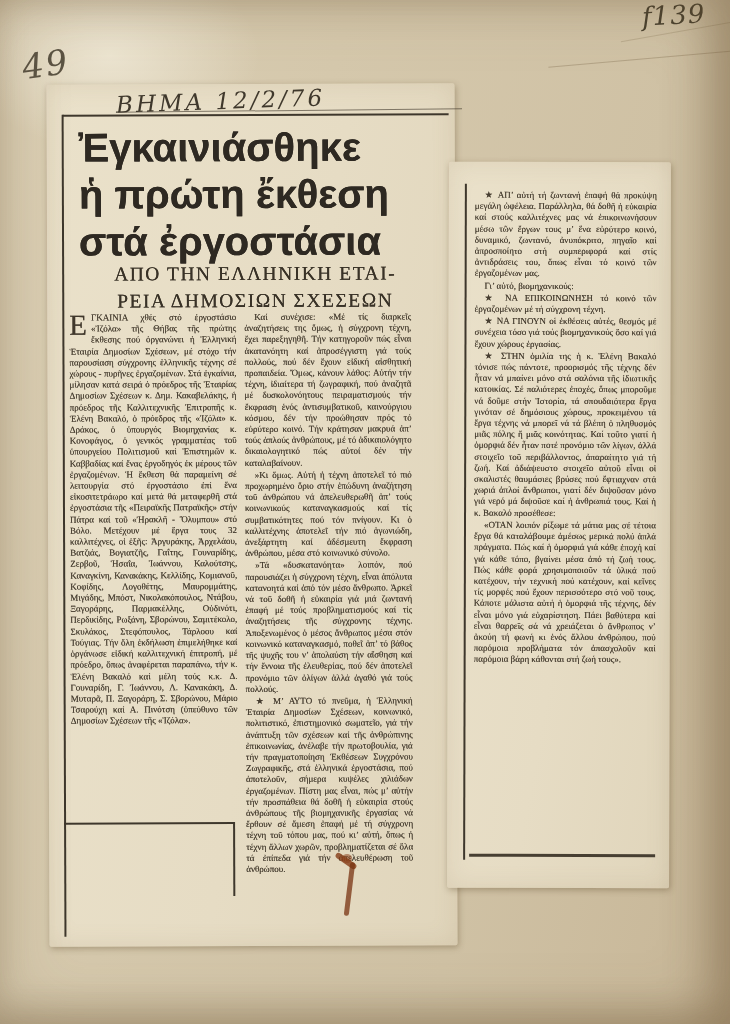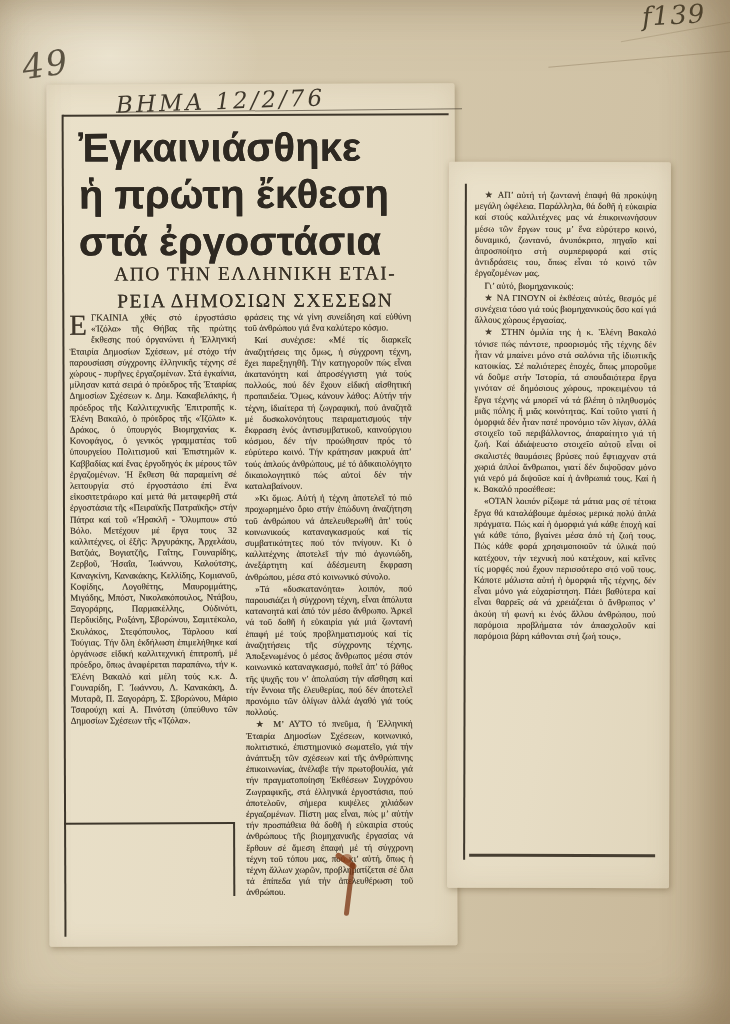--- a/index.html
+++ b/index.html
@@ -93,37 +93,37 @@
       <div>ΡΕΙΑ ΔΗΜΟΣΙΩΝ ΣΧΕΣΕΩΝ</div>
     </div>
 
     <div class="col col1">
       <div class="para">
         <span class="dropcap">Ε</span><span>ΓΚΑΙΝΙΑ χθές στό ἐργοστάσιο «Ἰζόλα» τῆς Θήβας τῆς πρώτης ἔκθεσης πού ὀργανώνει ἡ Ἑλληνική Ἑταιρία Δημοσίων Σχέσεων, μέ στόχο τήν παρουσίαση σύγχρονης ἑλληνικῆς τέχνης σέ χώρους - πυρῆνες ἐργαζομένων. Στά ἐγκαίνια, μίλησαν κατά σειρά ὁ πρόεδρος τῆς Ἑταιρίας Δημοσίων Σχέσεων κ. Δημ. Κακαβελάκης, ἡ πρόεδρος τῆς Καλλιτεχνικῆς Ἐπιτροπῆς κ. Ἑλένη Βακαλό, ὁ πρόεδρος τῆς «Ἰζόλα» κ. Δράκος, ὁ ὑπουργός Βιομηχανίας κ. Κονοφάγος, ὁ γενικός γραμματέας τοῦ ὑπουργείου Πολιτισμοῦ καί Ἐπιστημῶν κ. Καββαδίας καί ἕνας ἐργοδηγός ἐκ μέρους τῶν ἐργαζομένων. Ἡ ἔκθεση θά παραμείνη σέ λειτουργία στό ἐργοστάσιο ἐπί ἕνα εἰκοσιτετράωρο καί μετά θά μεταφερθῆ στά ἐργοστάσια τῆς «Πειραϊκῆς Πατραϊκῆς» στήν Πάτρα καί τοῦ «Ἡρακλῆ - Ὄλυμπου» στό Βόλο. Μετέχουν μέ ἔργα τους 32 καλλιτέχνες, οἱ ἑξῆς: Ἀργυράκης, Ἀρχελάου, Βατζιάς, Βογιατζῆς, Γαΐτης, Γουναρίδης, Ζερβοῦ, Ἡσαΐα, Ἰωάννου, Καλούτσης, Καναγκίνη, Κανακάκης, Κελλίδης, Κομιανοῦ, Κοφίδης, Λογοθέτης, Μαυρομμάτης, Μιγάδης, Μπόστ, Νικολακόπουλος, Ντάβου, Ξαγοράρης, Παρμακέλλης, Οὐδινότι, Περδικίδης, Ρωξάνη, Σβορώνου, Σαμιτέκολο, Σκυλάκος, Στεφόπουλος, Τάρλοου καί Τούγιας. Τήν ὅλη ἐκδήλωση ἐπιμελήθηκε καί ὀργάνωσε εἰδική καλλιτεχνική ἐπιτροπή, μέ πρόεδρο, ὅπως ἀναφέρεται παραπάνω, τήν κ. Ἑλένη Βακαλό καί μέλη τούς κ.κ. Δ. Γουναρίδη, Γ. Ἰωάννου, Λ. Κανακάκη, Δ. Μυταρᾶ, Π. Ξαγοράρη, Σ. Σβορώνου, Μάριο Τσαρούχη καί Α. Πινότση (ὑπεύθυνο τῶν Δημοσίων Σχέσεων τῆς «Ἰζόλα».</span>
       </div>
     </div>
 
     <div class="col col2">
-      <div class="para">φράσεις της νά γίνη συνείδηση καί εὐθύνη τοῦ ἀνθρώπου γιά ἕνα καλύτερο κόσμο.</div>
       <div class="para ind">Καί συνέχισε: «Μέ τίς διαρκεῖς ἀναζητήσεις της ὅμως, ἡ σύγχρονη τέχνη, ἔχει παρεξηγηθῆ. Τήν κατηγοροῦν πώς εἶναι ἀκατανόητη καί ἀπροσέγγιστη γιά τούς πολλούς, πού δέν ἔχουν εἰδική αἰσθητική προπαιδεία. Ὅμως, κάνουν λάθος: Αὐτήν τήν τέχνη, ἰδιαίτερα τή ζωγραφική, πού ἀναζητᾶ μέ δυσκολονόητους πειραματισμούς τήν ἔκφραση ἑνός ἀντισυμβατικοῦ, καινούργιου κόσμου, δέν τήν προώθησαν πρός τό εὐρύτερο κοινό. Τήν κράτησαν μακρυά ἀπ’ τούς ἁπλούς ἀνθρώπους, μέ τό ἀδικαιολόγητο δικαιολογητικό πώς αὐτοί δέν τήν καταλαβαίνουν.</div>
       <div class="para ind">»Κι ὅμως. Αὐτή ἡ τέχνη ἀποτελεῖ τό πιό προχωρημένο ὅριο στήν ἐπώδυνη ἀναζήτηση τοῦ ἀνθρώπου νά ἀπελευθερωθῆ ἀπ’ τούς κοινωνικούς καταναγκασμούς καί τίς συμβατικότητες πού τόν πνίγουν. Κι ὁ καλλιτέχνης ἀποτελεῖ τήν πιό ἀγωνιώδη, ἀνεξάρτητη καί ἀδέσμευτη ἔκφραση ἀνθρώπου, μέσα στό κοινωνικό σύνολο.</div>
       <div class="para ind">»Τά «δυσκατανόητα» λοιπόν, πού παρουσιάζει ἡ σύγχρονη τέχνη, εἶναι ἀπόλυτα κατανοητά καί ἀπό τόν μέσο ἄνθρωπο. Ἀρκεῖ νά τοῦ δοθῆ ἡ εὐκαιρία γιά μιά ζωντανή ἐπαφή μέ τούς προβληματισμούς καί τίς ἀναζητήσεις τῆς σύγχρονης τέχνης. Ἀποξενωμένος ὁ μέσος ἄνθρωπος μέσα στόν κοινωνικό καταναγκασμό, ποθεῖ ἀπ’ τό βάθος τῆς ψυχῆς του ν’ ἀπολαύση τήν αἴσθηση καί τήν ἔννοια τῆς ἐλευθερίας, πού δέν ἀποτελεῖ προνόμιο τῶν ὀλίγων ἀλλά ἀγαθό γιά τούς πολλούς.</div>
       <div class="para ind">★ Μ’ ΑΥΤΟ τό πνεῦμα, ἡ Ἑλληνική Ἑταιρία Δημοσίων Σχέσεων, κοινωνικό, πολιτιστικό, ἐπιστημονικό σωματεῖο, γιά τήν ἀνάπτυξη τῶν σχέσεων καί τῆς ἀνθρώπινης ἐπικοινωνίας, ἀνέλαβε τήν πρωτοβουλία, γιά τήν πραγματοποίηση Ἐκθέσεων Συγχρόνου Ζωγραφικῆς, στά ἑλληνικά ἐργοστάσια, πού ἀποτελοῦν, σήμερα κυψέλες χιλιάδων ἐργαζομένων. Πίστη μας εἶναι, πώς μ’ αὐτήν τήν προσπάθεια θά δοθῆ ἡ εὐκαιρία στούς ἀνθρώπους τῆς βιομηχανικῆς ἐργασίας νά ἔρθουν σέ ἄμεση ἐπαφή μέ τή σύγχρονη τέχνη τοῦ τόπου μας, πού κι’ αὐτή, ὅπως ἡ τέχνη ἄλλων χωρῶν, προβληματίζεται σέ ὅλα τά ἐπίπεδα γιά τήν ἀπελευθέρωση τοῦ ἀνθρώπου.</div>
     </div>
 
     <div class="rule rule-boxtop"></div>
     <div class="rule rule-boxright"></div>
   </div>
 
   <div class="clipping clip-strip">
     <div class="rule rule-stripleft"></div>
     <div class="col col3">
       <div class="para ind">★ ΑΠ’ αὐτή τή ζωντανή ἐπαφή θά προκύψη μεγάλη ὠφέλεια. Παράλληλα, θά δοθῆ ἡ εὐκαιρία καί στούς καλλιτέχνες μας νά ἐπικοινωνήσουν μέσω τῶν ἔργων τους μ’ ἕνα εὐρύτερο κοινό, δυναμικό, ζωντανό, ἀνυπόκριτο, πηγαῖο καί ἀπροσποίητο στή συμπεριφορά καί στίς ἀντιδράσεις του, ὅπως εἶναι τό κοινό τῶν ἐργαζομένων μας.</div>
       <div class="para ind">Γι’ αὐτό, βιομηχανικούς:</div>
-      <div class="para ind">★ ΝΑ ΓΙΝΟΥΝ οἱ ἐκθέσεις αὐτές, θεσμός μέ συνέχεια τόσο γιά τούς βιομηχανικούς ὅσο καί γιά ἄλλους χώρους ἐργασίας.</div>
+      <div class="para ind">★ ΝΑ ΕΠΙΚΟΙΝΩΝΗΣΗ τό κοινό τῶν ἐργαζομένων μέ τή σύγχρονη τέχνη.</div>
+      <div class="para ind">★ ΝΑ ΓΙΝΟΥΝ οἱ ἐκθέσεις αὐτές, θεσμός μέ συνέχεια τόσο γιά τούς βιομηχανικούς ὅσο καί γιά ἔχουν χώρους ἐργασίας.</div>
       <div class="para ind">★ ΣΤΗΝ ὁμιλία της ἡ κ. Ἑλένη Βακαλό τόνισε πώς πάντοτε, προορισμός τῆς τέχνης δέν ἦταν νά μπαίνει μόνο στά σαλόνια τῆς ἰδιωτικῆς κατοικίας. Σέ παλιότερες ἐποχές, ὅπως μποροῦμε νά δοῦμε στήν Ἱστορία, τά σπουδαιότερα ἔργα γινόταν σέ δημόσιους χώρους, προκειμένου τά ἔργα τέχνης νά μπορεῖ νά τά βλέπη ὁ πληθυσμός μιᾶς πόλης ἤ μιᾶς κοινότητας. Καί τοῦτο γιατί ἡ ὀμορφιά δέν ἦταν ποτέ προνόμιο τῶν λίγων, ἀλλά στοιχεῖο τοῦ περιβάλλοντος, ἀπαραίτητο γιά τή ζωή. Καί ἀδιάψευστο στοιχεῖο αὐτοῦ εἶναι οἱ σκαλιστές θαυμάσιες βρύσες πού ἔφτιαχναν στά χωριά ἁπλοί ἄνθρωποι, γιατί δέν διψοῦσαν μόνο γιά νερό μά διψοῦσε καί ἡ ἀνθρωπιά τους. Καί ἡ κ. Βακαλό προσέθεσε:</div>
       <div class="para ind">«ΟΤΑΝ λοιπόν ρίξωμε τά μάτια μας σέ τέτοια ἔργα θά καταλάβουμε ἀμέσως μερικά πολύ ἁπλά πράγματα. Πώς καί ἡ ὀμορφιά γιά κάθε ἐποχή καί γιά κάθε τόπο, βγαίνει μέσα ἀπό τή ζωή τους. Πώς κάθε φορά χρησιμοποιοῦν τά ὑλικά πού κατέχουν, τήν τεχνική πού κατέχουν, καί κεῖνες τίς μορφές πού ἔχουν περισσότερο στό νοῦ τους. Κάποτε μάλιστα αὐτή ἡ ὀμορφιά τῆς τέχνης, δέν εἶναι μόνο γιά εὐχαρίστηση. Πάει βαθύτερα καί εἶναι θαρρεῖς σά νά χρειάζεται ὁ ἄνθρωπος ν’ ἀκούη τή φωνή κι ἑνός ἄλλου ἀνθρώπου, πού παρόμοια προβλήματα τόν ἀπασχολοῦν καί παρόμοια βάρη κάθονται στή ζωή τους».</div>
     </div>
     <div class="rule rule-stripbottom"></div>
   </div>
 
   <div class="hand hand-date">ΒΗΜΑ  12/2/76</div>
   <div class="date-underline"></div>
 
   <div class="stain">

